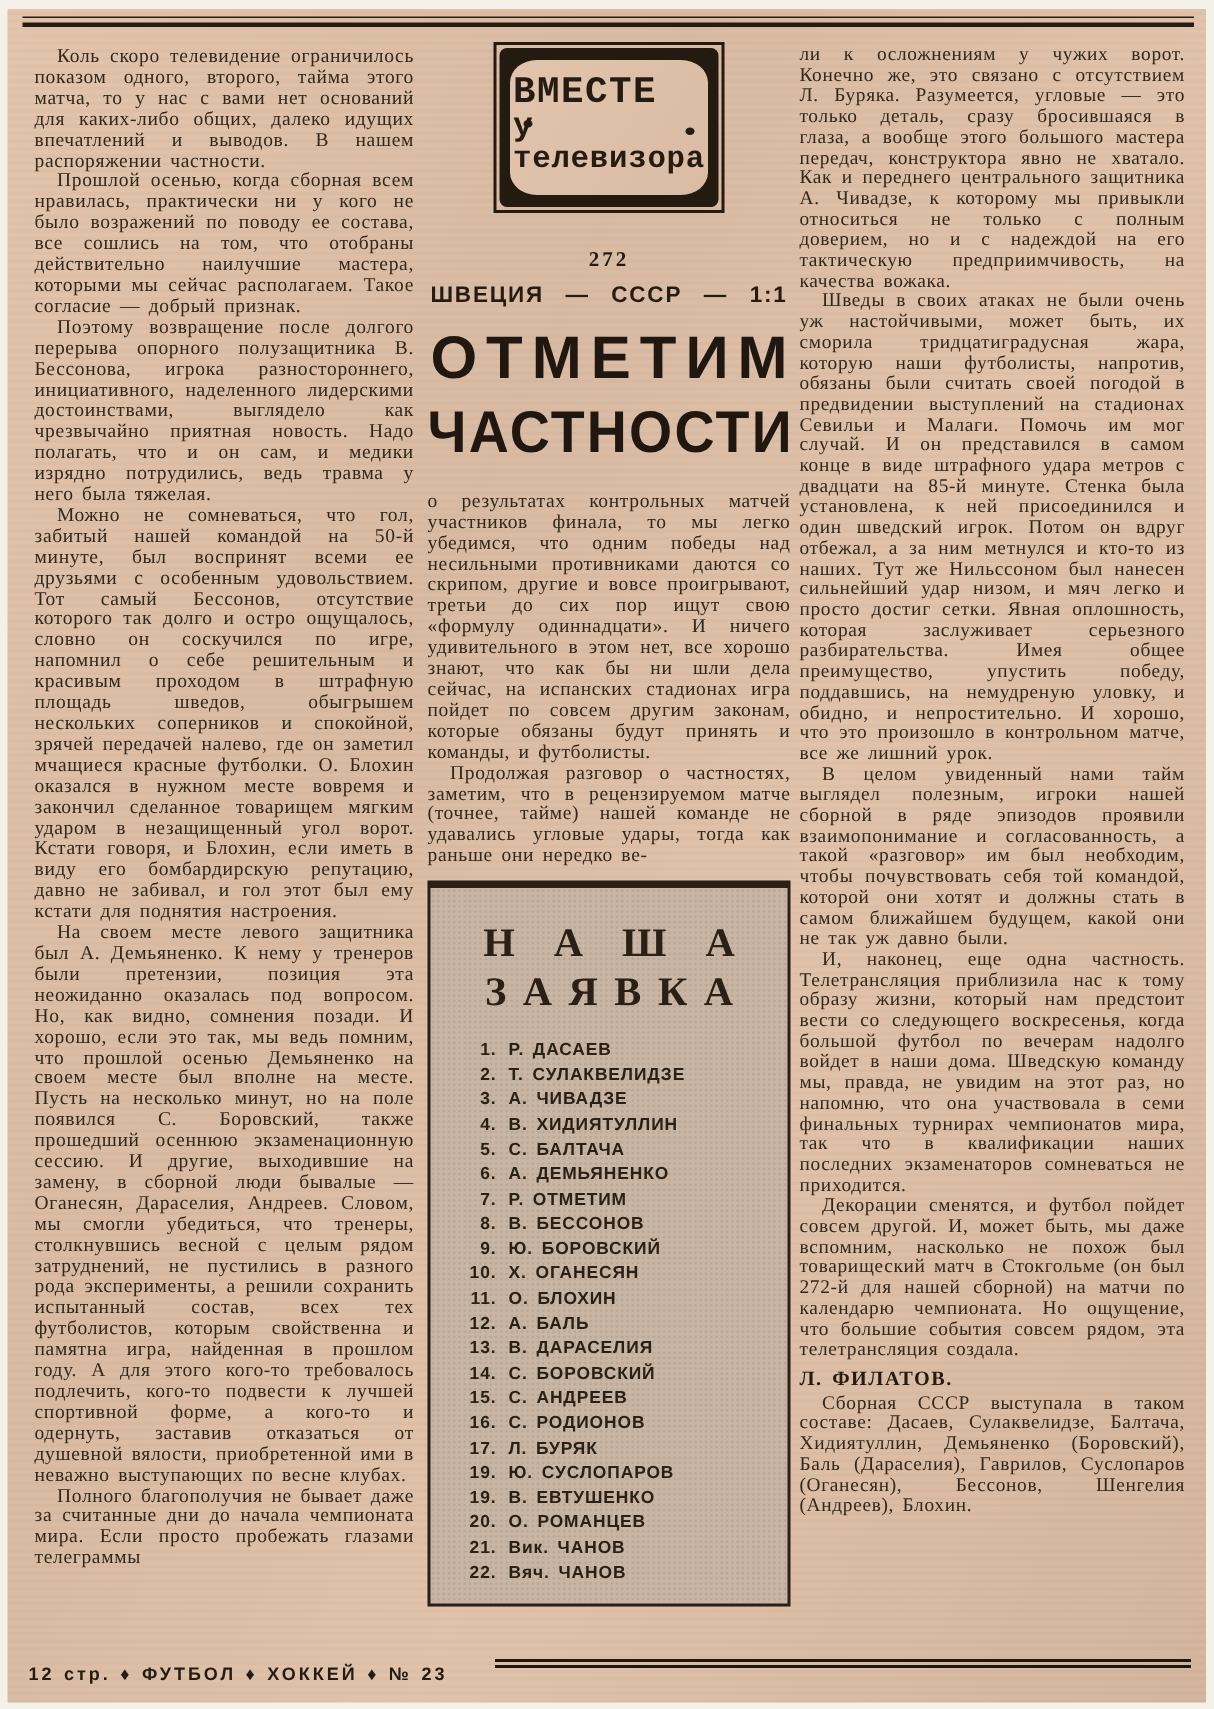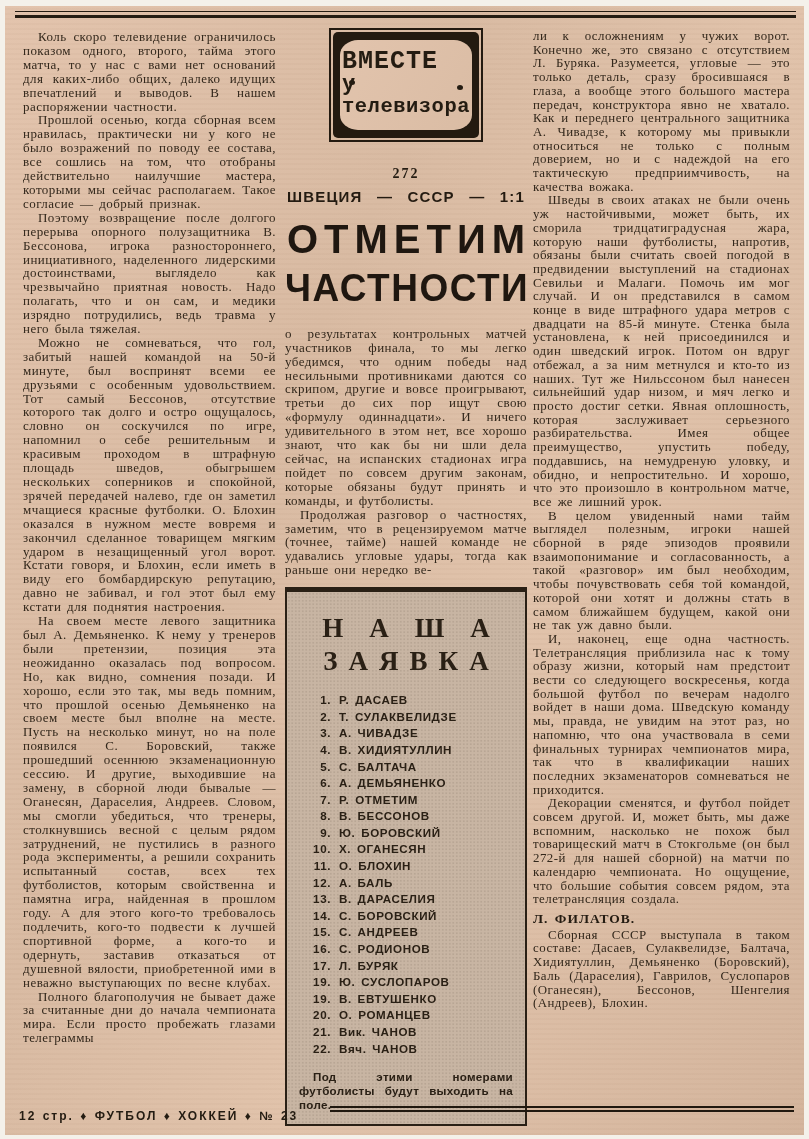--- a/index.html
+++ b/index.html
@@ -257,21 +257,20 @@
           <div class="player">
             <span class="num">21.</span>
             <span class="pname">Вик. ЧАНОВ</span>
           </div>
 
           <div class="player">
             <span class="num">22.</span>
             <span class="pname">Вяч. ЧАНОВ</span>
           </div>
         </div>
-      <div class="roster-caption">Под этими номерами футболисты будут выходить на поле.</div>
     </div>
   </div>
 
   <div class="col" id="col3">
     <p class="flush">ли к осложнениям у чужих ворот. Конечно же, это связано с отсутствием Л. Буряка. Разумеется, угловые — это только деталь, сразу бросившаяся в глаза, а вообще этого большого мастера передач, конструктора явно не хватало. Как и переднего центрального защитника А. Чивадзе, к которому мы привыкли относиться не только с полным доверием, но и с надеждой на его тактическую предприимчивость, на качества вожака.</p>
     <p>Шведы в своих атаках не были очень уж настойчивыми, может быть, их сморила тридцатиградусная жара, которую наши футболисты, напротив, обязаны были считать своей погодой в предвидении выступлений на стадионах Севильи и Малаги. Помочь им мог случай. И он представился в самом конце в виде штрафного удара метров с двадцати на 85-й минуте. Стенка была установлена, к ней присоединился и один шведский игрок. Потом он вдруг отбежал, а за ним метнулся и кто-то из наших. Тут же Нильссоном был нанесен сильнейший удар низом, и мяч легко и просто достиг сетки. Явная оплошность, которая заслуживает серьезного разбирательства. Имея общее преимущество, упустить победу, поддавшись, на немудреную уловку, и обидно, и непростительно. И хорошо, что это произошло в контрольном матче, все же лишний урок.</p>
     <p>В целом увиденный нами тайм выглядел полезным, игроки нашей сборной в ряде эпизодов проявили взаимопонимание и согласованность, а такой «разговор» им был необходим, чтобы почувствовать себя той командой, которой они хотят и должны стать в самом ближайшем будущем, какой они не так уж давно были.</p>
     <p>И, наконец, еще одна частность. Телетрансляция приблизила нас к тому образу жизни, который нам предстоит вести со следующего воскресенья, когда большой футбол по вечерам надолго войдет в наши дома. Шведскую команду мы, правда, не увидим на этот раз, но напомню, что она участвовала в семи финальных турнирах чемпионатов мира, так что в квалификации наших последних экзаменаторов сомневаться не приходится.</p>
     <p>Декорации сменятся, и футбол пойдет совсем другой. И, может быть, мы даже вспомним, насколько не похож был товарищеский матч в Стокгольме (он был 272-й для нашей сборной) на матчи по календарю чемпионата. Но ощущение, что большие события совсем рядом, эта телетрансляция создала.</p>
     <div class="byline">Л. ФИЛАТОВ.</div>

